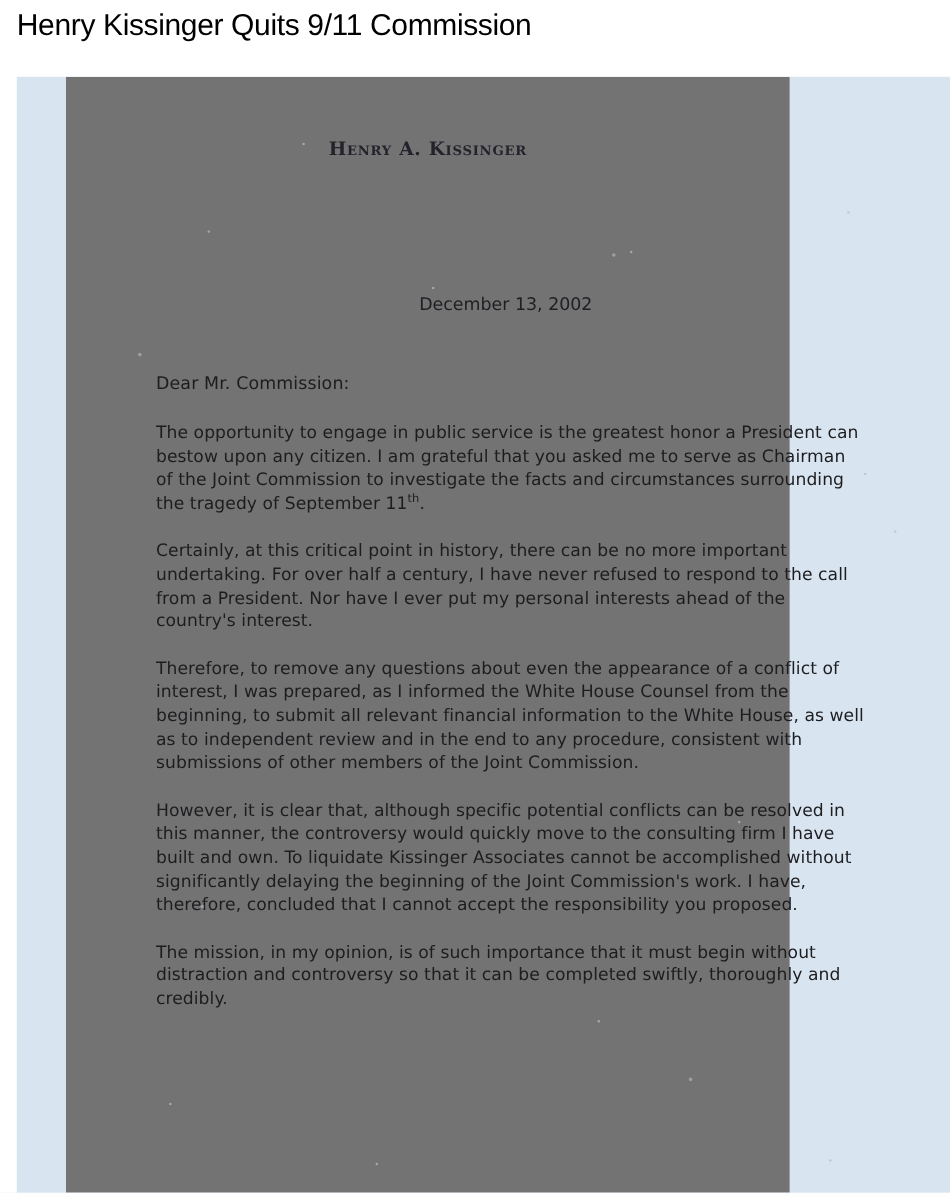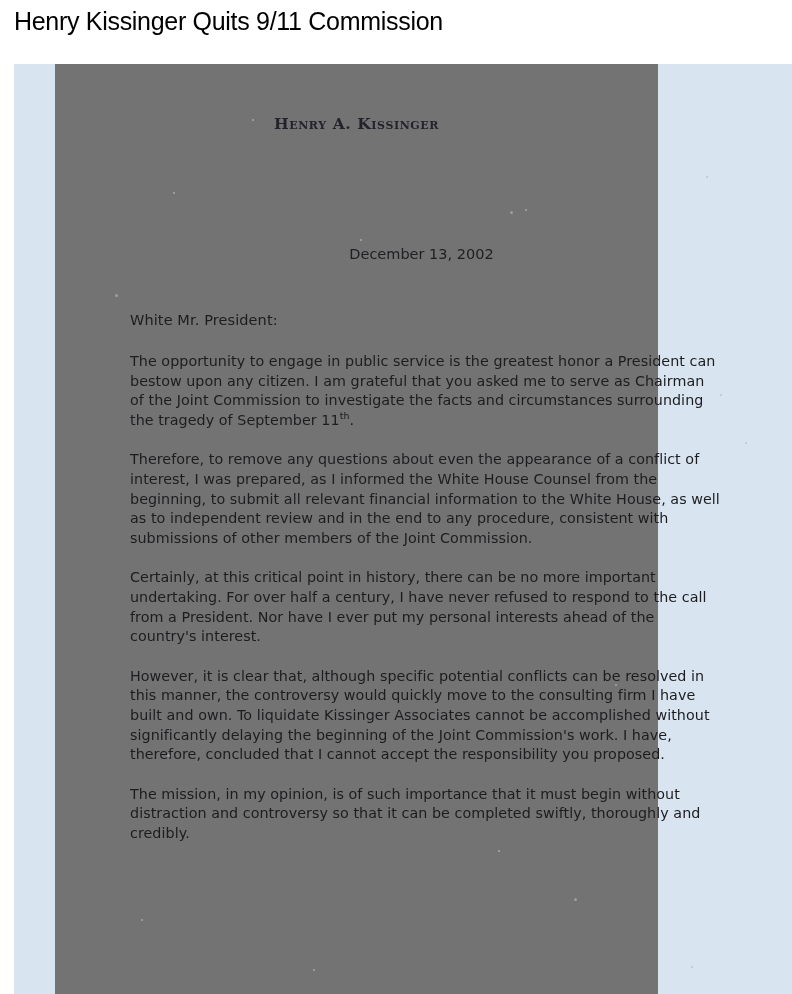--- a/index.html
+++ b/index.html
@@ -117,26 +117,26 @@
 
 <div class="scan-area">
   <div class="letter-sheet">
     <div class="letter-inner">
 
       <div class="letterhead">Henry A. Kissinger</div>
 
       <div class="date-line">December 13, 2002</div>
 
       <div class="body-block">
-        <p class="salutation">White Mr. President:</p>
+        <p class="salutation">Dear Mr. Commission:</p>
 
         <p class="para"><span>The opportunity to engage in public service is the greatest honor a President can bestow upon any citizen. I am grateful that you asked me to serve as Chairman of the Joint Commission to investigate the facts and circumstances surrounding the tragedy of September 11</span><sup>th</sup><span>.</span></p>
 
+        <p class="para">Certainly, at this critical point in history, there can be no more important undertaking. For over half a century, I have never refused to respond to the call from a President. Nor have I ever put my personal interests ahead of the country's interest.</p>
         <p class="para">Therefore, to remove any questions about even the appearance of a conflict of interest, I was prepared, as I informed the White House Counsel from the beginning, to submit all relevant financial information to the White House, as well as to independent review and in the end to any procedure, consistent with submissions of other members of the Joint Commission.</p>
-        <p class="para">Certainly, at this critical point in history, there can be no more important undertaking. For over half a century, I have never refused to respond to the call from a President. Nor have I ever put my personal interests ahead of the country's interest.</p>
         <p class="para">However, it is clear that, although specific potential conflicts can be resolved in this manner, the controversy would quickly move to the consulting firm I have built and own. To liquidate Kissinger Associates cannot be accomplished without significantly delaying the beginning of the Joint Commission's work. I have, therefore, concluded that I cannot accept the responsibility you proposed.</p>
         <p class="para">The mission, in my opinion, is of such importance that it must begin without distraction and controversy so that it can be completed swiftly, thoroughly and credibly.</p>
       </div>
 
       <span class="speck" style="left:118px; top:128px;"></span>
       <span class="speck lg" style="left:455px; top:147px;"></span>
       <span class="speck" style="left:651px; top:112px;"></span>
       <span class="speck" style="left:305px; top:175px;"></span>
       <span class="speck lg" style="left:60px; top:230px;"></span>
       <span class="speck" style="left:470px; top:145px;"></span>

